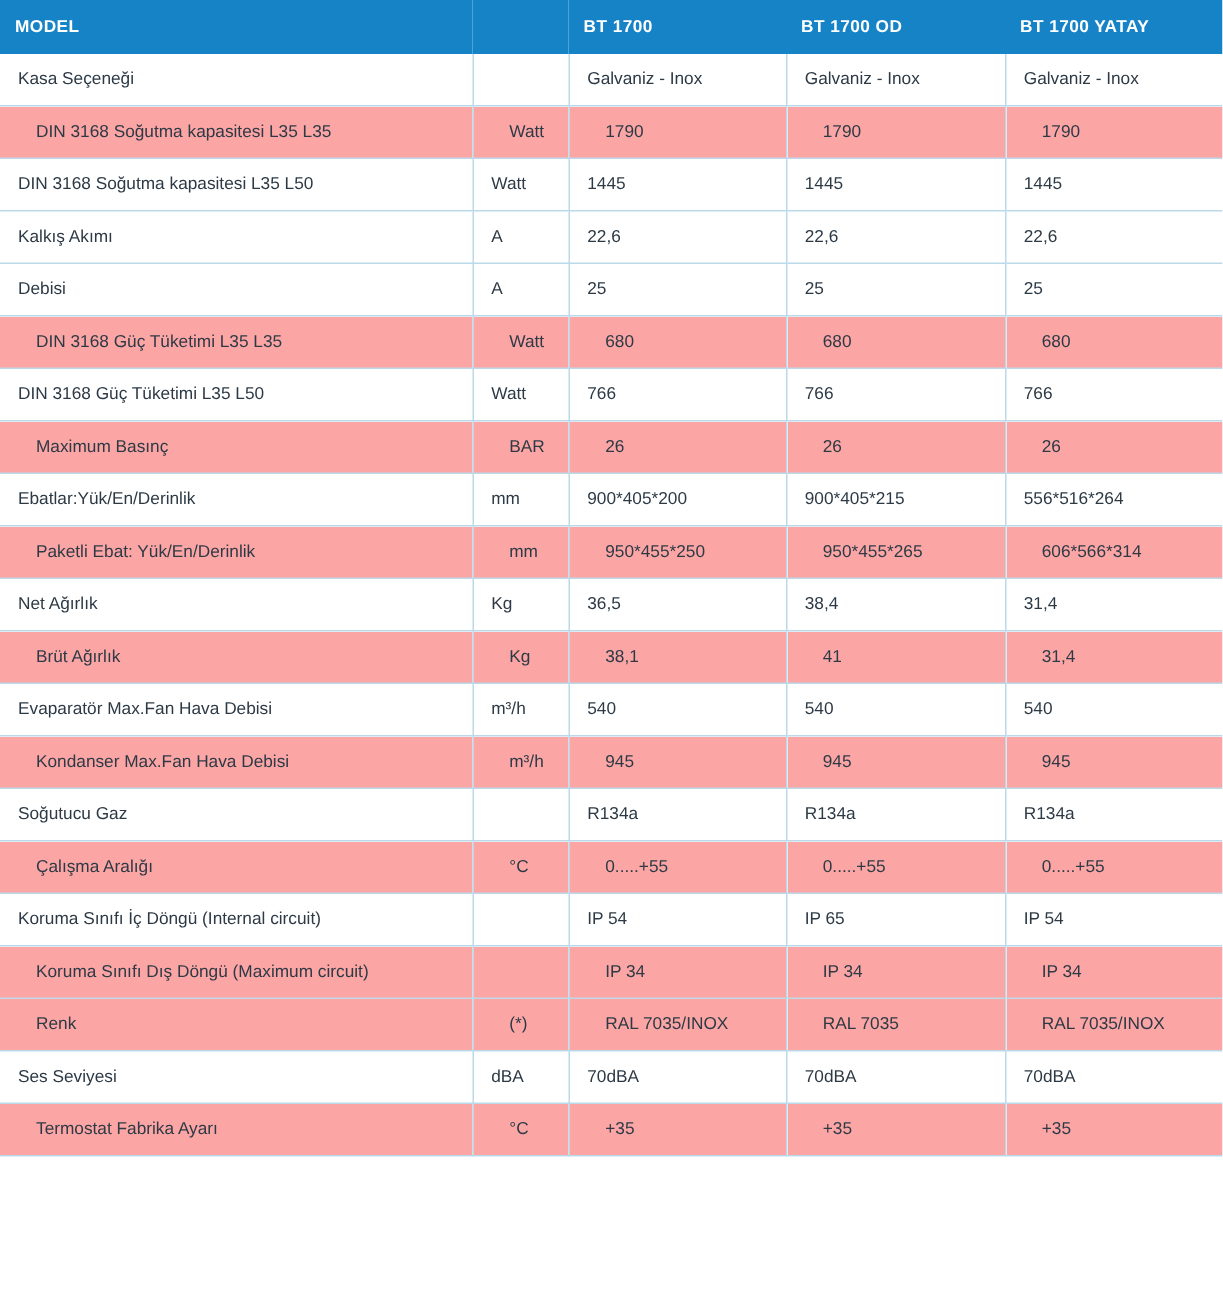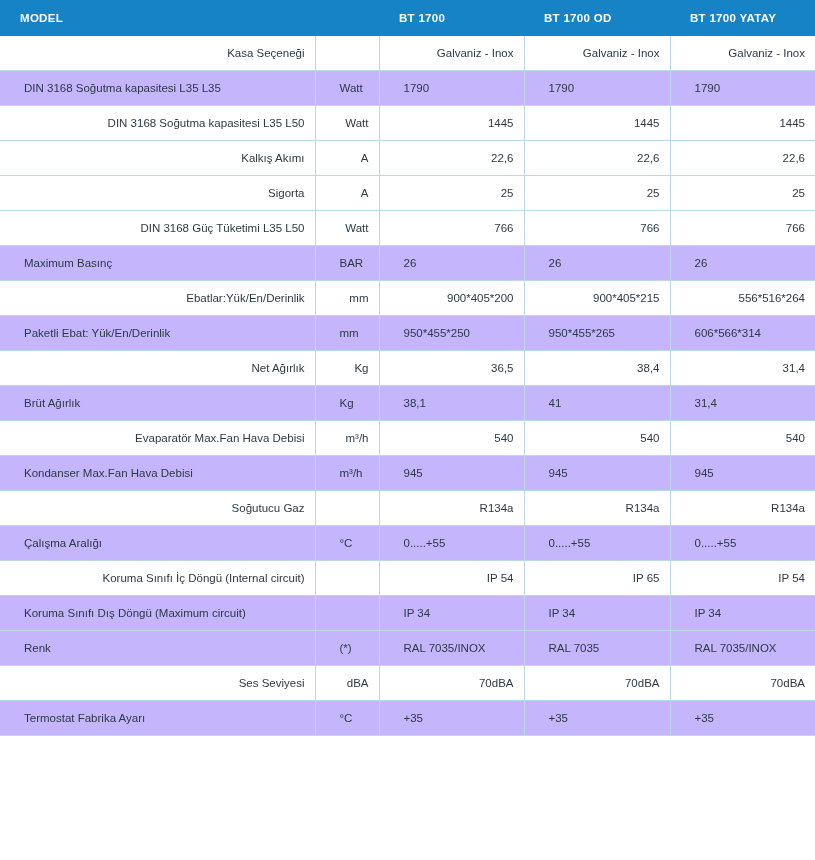--- a/index.html
+++ b/index.html
@@ -24,21 +24,21 @@
   table.spec-table col.c3 { width: 146px; }
   table.spec-table col.c4 { width: 145px; }
 
   thead th {
     background: #1783c7;
     color: #ffffff;
     font-size: 11.5px;
     font-weight: bold;
     text-align: left;
     letter-spacing: 0.3px;
-    padding: 11px 10px 11px 20px;
+    padding: 11px 10px 11px 10px;
     border: none;
     height: 14px;
     vertical-align: middle;
   }
   tbody td {
     font-size: 11.5px;
     color: #2d3a45;
     padding: 11px 10px 11px 12px;
     border-bottom: 1px solid #bcd9ea;
     border-right: 1px solid #bcd9ea;
@@ -46,24 +46,23 @@
     height: 12px;
     white-space: nowrap;
     overflow: hidden;
     text-overflow: ellipsis;
   }
   tbody td:last-child {
     border-right: none;
   }
   tbody tr.odd td {
     background: #ffffff;
-    text-align: right;
   }
   tbody tr.even td {
-    background: #c4b5fd;
+    background: #fca5a5;
     padding-left: 24px;
   }
   tbody td.label-cell {
     color: #2d3a45;
   }
 </style>
 </head>
 <body>
 
 <table class="spec-table">
@@ -106,25 +105,32 @@
         <td>1445</td>
       </tr>
       <tr class="odd">
         <td class="label-cell">Kalkış Akımı</td>
         <td>A</td>
         <td>22,6</td>
         <td>22,6</td>
         <td>22,6</td>
       </tr>
       <tr class="odd">
-        <td class="label-cell">Sigorta</td>
+        <td class="label-cell">Debisi</td>
         <td>A</td>
         <td>25</td>
         <td>25</td>
         <td>25</td>
+      </tr>
+      <tr class="even">
+        <td class="label-cell">DIN 3168 Güç Tüketimi L35 L35</td>
+        <td>Watt</td>
+        <td>680</td>
+        <td>680</td>
+        <td>680</td>
       </tr>
       <tr class="odd">
         <td class="label-cell">DIN 3168 Güç Tüketimi L35 L50</td>
         <td>Watt</td>
         <td>766</td>
         <td>766</td>
         <td>766</td>
       </tr>
       <tr class="even">
         <td class="label-cell">Maximum Basınç</td>

